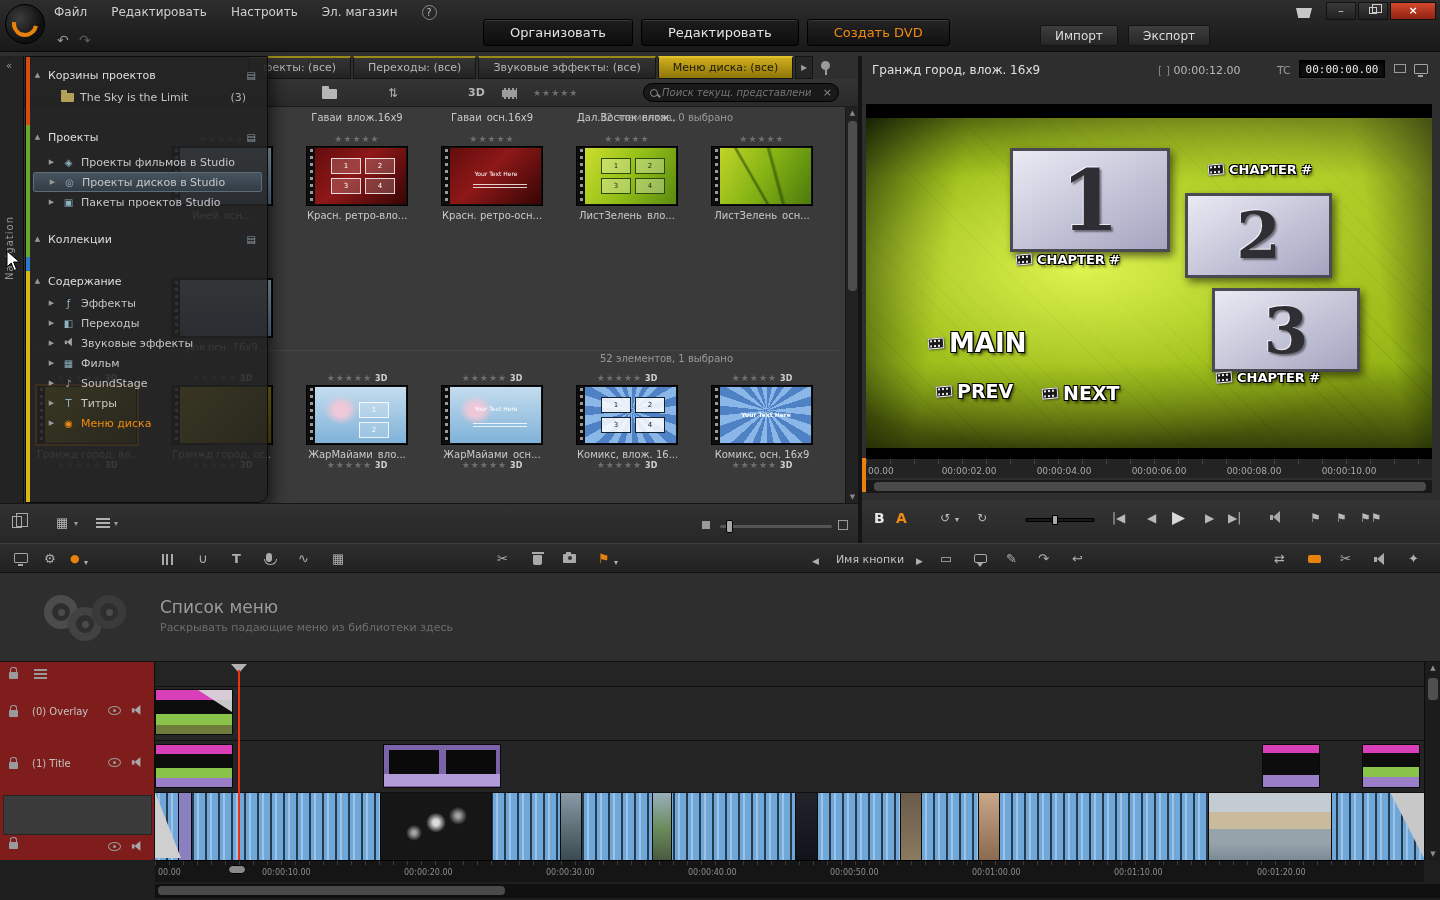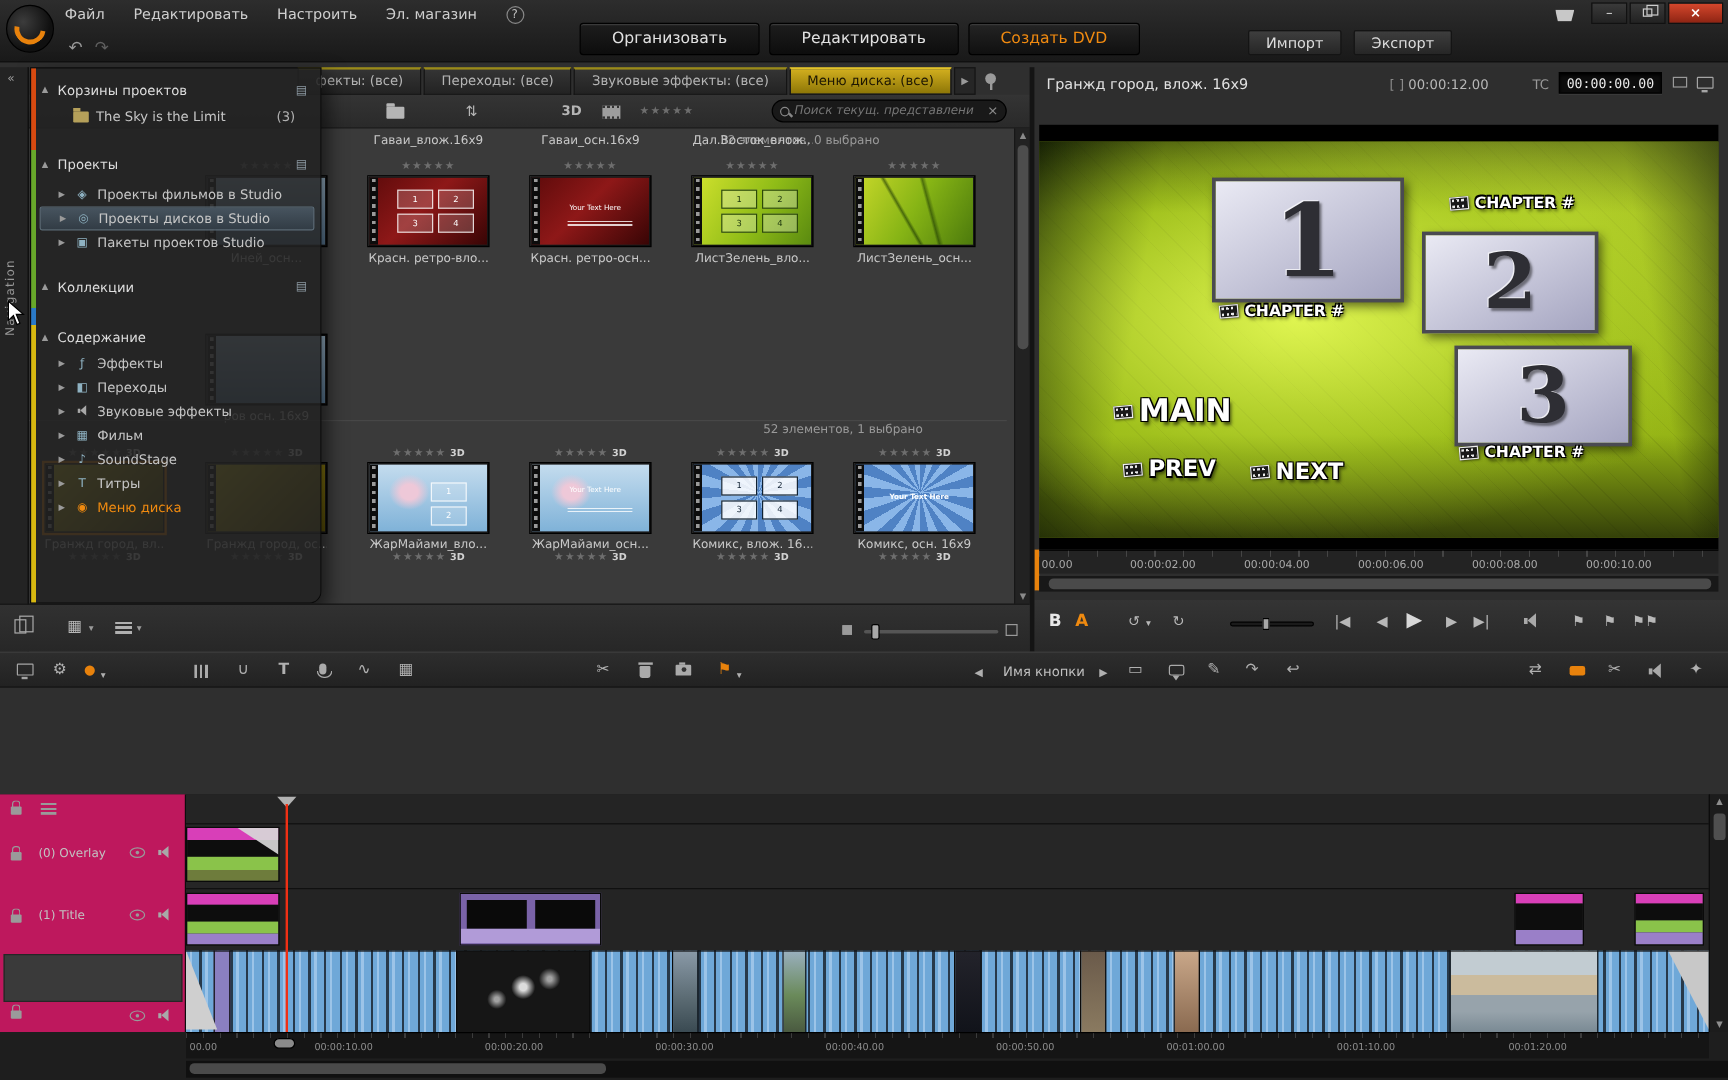--- a/index.html
+++ b/index.html
@@ -240,21 +240,21 @@
 
   
   .menu-list { position:absolute; left:0; top:573px; width:1440px; height:89px; background:#2e2e2e; border-bottom:1px solid #121212; }
   .disc { position:absolute; width:34px; height:34px; border-radius:50%; border:8px solid #4c4c4c; background:#2e2e2e; }
   .disc::after { content:""; position:absolute; left:6px; top:6px; width:7px; height:7px; border-radius:50%; background:#4c4c4c; }
   .ml-title { position:absolute; left:160px; top:24px; font-size:17px; color:#9c9c9c; }
   .ml-sub { position:absolute; left:160px; top:48px; font-size:11px; color:#6d6d6d; }
 
   
   .timeline { position:absolute; left:0; top:662px; width:1440px; height:238px; background:#1e1e1e; }
-  .th-col { position:absolute; left:0; top:0; width:155px; height:198px; background:#be185d; border-right:1px solid #0d0d0d; }
+  .th-col { position:absolute; left:0; top:0; width:155px; height:198px; background:#7f1d1d; border-right:1px solid #0d0d0d; }
   .tl-row-line { position:absolute; left:0; width:1424px; border-top:1px solid #101010; }
   .lane { position:absolute; left:155px; width:1269px; }
   .lane.mini { top:0; height:24px; background:#242424; }
   .lane.r1 { top:24px; height:54px; background:#262626; }
   .lane.r2 { top:78px; height:52px; background:#242424; }
   .lane.r3 { top:130px; height:68px; background:#202020; }
   .i-lock { position:absolute; width:9px; height:7px; background:#9a9a9a; border-radius:1px; }
   .i-lock::before { content:""; position:absolute; left:1px; top:-5px; width:5px; height:5px;
     border:1.5px solid #9a9a9a; border-bottom:none; border-radius:3px 3px 0 0; }
   .i-eye { position:absolute; width:13px; height:9px; border:1px solid #9a9a9a; border-radius:50%; }
@@ -391,21 +391,21 @@
     </div>
 
     <div class="cell" style="left:172px;top:171px">
       <div class="thumb t-frost">
           <div class="sprockets"></div>
         </div>
       <div class="name">ров осн. 16x9</div>
     </div>
 
     <div class="grp-line" style="top:243px"></div>
-    <div class="grp-header" style="left:636px;top:246px">52 элементов, 1 выбрано</div>
+    <div class="grp-header" style="left:600px;top:246px">52 элементов, 1 выбрано</div>
 
     <div class="cell" style="left:37px;top:266px">
       <div class="rowstars"><span class="stars">★★★★★</span><span class="badge3d">3D</span></div>
       <div class="thumb t-grunge selected">
           <div class="sprockets"></div>
         </div>
       <div class="name">Гранжд город, вл...</div>
       <div class="rowstars"><span class="stars">★★★★★</span><span class="badge3d">3D</span></div>
     </div>
     <div class="cell" style="left:172px;top:266px">
@@ -695,20 +695,27 @@
     <span class="et" style="left:1006px">✎</span>
     <span class="et" style="left:1038px">↷</span>
     <span class="et" style="left:1072px">↩</span>
     <span class="et" style="left:1274px">⇄</span>
     <span class="i-tag" style="left:1308px;top:11px"></span>
     <span class="et" style="left:1340px">✂</span>
     <span class="i-speaker" style="position:absolute;left:1374px;top:9px"></span>
     <span class="et" style="left:1408px">✦</span>
   </div>
 
+  <div class="menu-list">
+    <span class="disc" style="left:44px;top:22px"></span>
+    <span class="disc" style="left:68px;top:34px;border-color:#424242"></span>
+    <span class="disc" style="left:92px;top:22px;border-color:#3a3a3a"></span>
+    <span class="ml-title">Список меню</span>
+    <span class="ml-sub">Раскрывать падающие меню из библиотеки здесь</span>
+  </div>
 
   <div class="timeline">
 
     <div class="lane mini"></div>
     <div class="lane r1">
       <div class="clip" style="left:0;top:3px;width:78px;height:46px">
         <div class="c-strip s-pink" style="height:10px"></div>
         <div class="c-strip s-black" style="height:14px"></div>
         <div class="c-strip s-green" style="height:11px"></div>
         <div class="c-strip s-olive" style="height:9px"></div>

